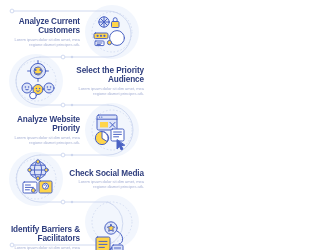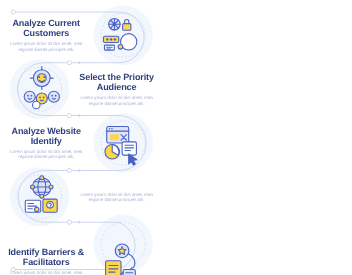--- a/index.html
+++ b/index.html
@@ -21,21 +21,21 @@
     align-items:center;
     box-sizing:border-box;
   }
   .step.left-text{flex-direction:row;}
   .step.right-text{flex-direction:row-reverse;}
 
   .txt{
     width:84px;
     box-sizing:border-box;
     padding:0 4px;
-    text-align:center;
+    text-align:right;
   }
   .title{
     font-size:8.2px;
     line-height:9.2px;
     font-weight:bold;
     color:#2f3e7e;
     letter-spacing:-0.1px;
     margin:0 0 1.5px 0;
   }
   .desc{
@@ -154,21 +154,21 @@
 
           <path d="M17,30.8 H18 M28,30.8 H29"></path>
           <circle cx="18" cy="37.5" r="3.4" fill="#ffffff"></circle>
         </g>
       </svg>
     </div>
   </div>
 
   <div class="step left-text" style="top:105px;left:0;">
     <div class="txt">
-      <p class="title">Analyze Website Identify</p>
+      <p class="title">Analyze Website Priority</p>
       <p class="desc">Lorem ipsum dolor sit dim amet, mea regione diamet principes atk.</p>
     </div>
     <div class="icon-wrap">
       <svg class="icon-svg" viewBox="0 0 46 46">
         <g stroke="#4a62c4" stroke-width="1" fill="none" stroke-linecap="round" stroke-linejoin="round">
           <rect x="10" y="8" width="20" height="15" rx="1.6" fill="#dde4f8"></rect>
           <path d="M10,12.2 H30"></path>
           <circle cx="12.6" cy="10.1" r="0.7" fill="#4a62c4" stroke="none"></circle>
           <circle cx="14.8" cy="10.1" r="0.7" fill="#4a62c4" stroke="none"></circle>
           <rect x="13" y="15" width="8" height="5.4" fill="#ffd54a" stroke="none"></rect>
@@ -180,20 +180,21 @@
           <circle cx="15" cy="31" r="6.6" fill="#ffd54a"></circle>
           <path d="M15,31 L15,24.6 A6.6,6.6 0 0 1 20.4,34.2 Z" fill="#ffffff" stroke="#4a62c4"></path>
           <path d="M30,33 L30,42 L32.4,39.4 L34.2,43 L36,42 L34.2,38.6 L37.4,38.2 Z" fill="#4a62c4" stroke="#4a62c4"></path>
         </g>
       </svg>
     </div>
   </div>
 
   <div class="step right-text" style="top:154px;left:0;">
     <div class="txt">
+      <p class="title">Check Social Media</p>
       <p class="desc">Lorem ipsum dolor sit dim amet, mea regione diamet principes atk.</p>
     </div>
     <div class="icon-wrap">
       <svg class="icon-svg" viewBox="0 0 46 46">
         <g stroke="#4a62c4" stroke-width="1" fill="none" stroke-linecap="round" stroke-linejoin="round">
           <circle cx="23" cy="14" r="8.4" fill="#dde4f8"></circle>
           <ellipse cx="23" cy="14" rx="3.6" ry="8.4"></ellipse>
           <path d="M14.6,14 H31.4 M16,9.2 H30 M16,18.8 H30"></path>
           <circle cx="23" cy="5.6" r="1.8" fill="#ffd54a"></circle>
           <circle cx="23" cy="22.4" r="1.8" fill="#ffd54a"></circle>

